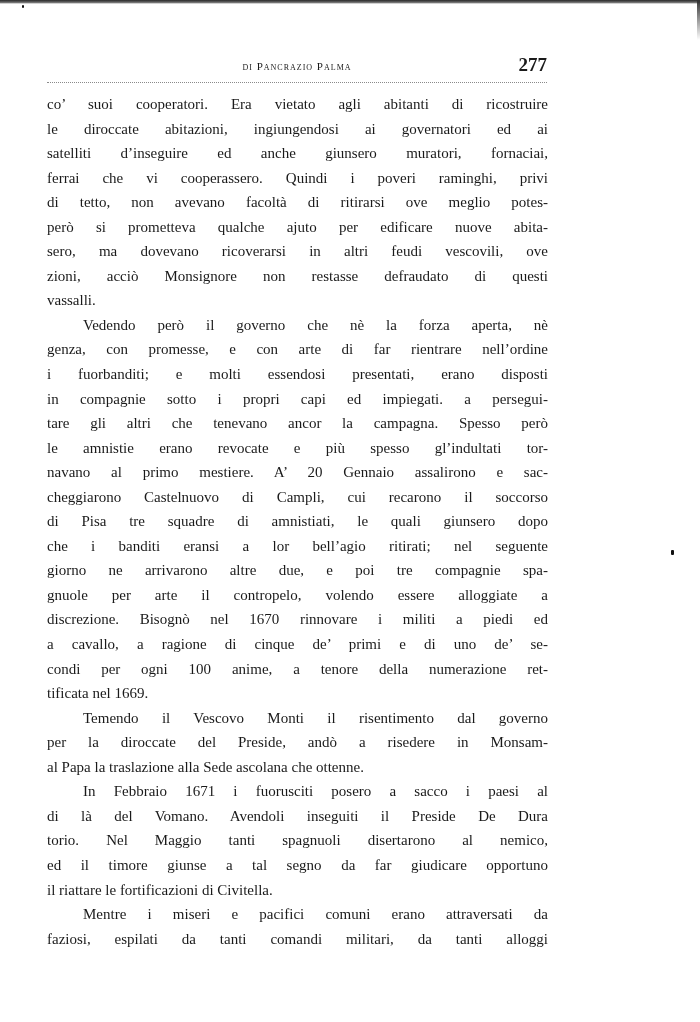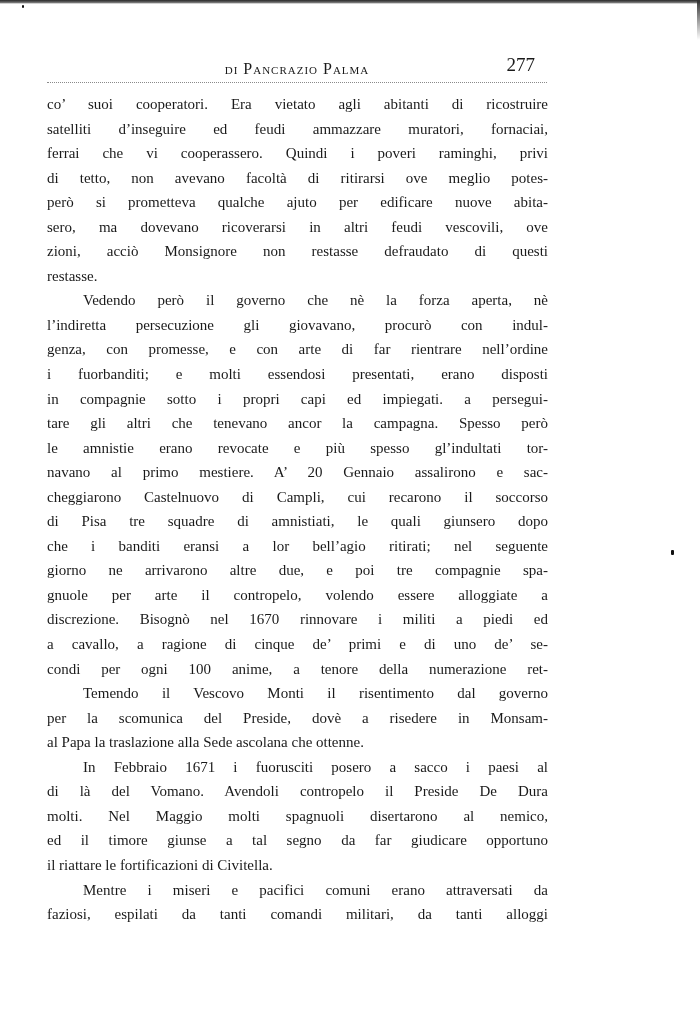--- a/index.html
+++ b/index.html
@@ -15,25 +15,25 @@
     }
     .right-edge {
       position: absolute; right: 0; top: 0; width: 3px; height: 40px;
       background: linear-gradient(#333, rgba(255,255,255,0));
     }
     .running-head {
       position: absolute; left: 47px; top: 54px; width: 500px; height: 26px;
     }
     .running-title {
       position: absolute; left: 0; right: 0; text-align: center; top: 6px;
-      font-size: 16px; letter-spacing: 1px; font-variant: small-caps;
+      font-size: 11px; letter-spacing: 1px; font-variant: small-caps;
       text-transform: none;
     }
     .page-number {
-      position: absolute; right: 12px; top: 0; font-size: 19px;
+      position: absolute; right: 0; top: 0; font-size: 19px; font-weight: bold;
     }
     .head-rule {
       position: absolute; left: 47px; top: 82px; width: 500px; height: 0;
       border-top: 1px dotted #8a8a8a;
     }
     .text-block {
       position: absolute; left: 47px; top: 92px; width: 501px;
     }
     .line {
       height: 24.55px; line-height: 24.55px; font-size: 15px;
@@ -51,49 +51,50 @@
 <div class="right-edge"></div>
 
 <div class="running-head">
   <span class="running-title">di Pancrazio Palma</span>
   <span class="page-number">277</span>
 </div>
 <div class="head-rule"></div>
 
 <div class="text-block" id="text-block">
     <div class="line">co’ suoi cooperatori. Era vietato agli abitanti di ricostruire</div>
-    <div class="line">satelliti d’inseguire ed feudi ammazzare muratori, fornaciai,</div>
+    <div class="line">le diroccate abitazioni, ingiungendosi ai governatori ed ai</div>
+    <div class="line">satelliti d’inseguire ed anche giunsero muratori, fornaciai,</div>
     <div class="line">ferrai che vi cooperassero. Quindi i poveri raminghi, privi</div>
     <div class="line">di tetto, non avevano facoltà di ritirarsi ove meglio potes-</div>
     <div class="line">però si prometteva qualche ajuto per edificare nuove abita-</div>
     <div class="line">sero, ma dovevano ricoverarsi in altri feudi vescovili, ove</div>
     <div class="line">zioni, acciò Monsignore non restasse defraudato di questi</div>
-    <div class="line last">restasse.</div>
+    <div class="line last">vassalli.</div>
     <div class="line indent">Vedendo però il governo che nè la forza aperta, nè</div>
-    <div class="line">l’indiretta persecuzione gli giovavano, procurò con indul-</div>
     <div class="line">genza, con promesse, e con arte di far rientrare nell’ordine</div>
     <div class="line">i fuorbanditi; e molti essendosi presentati, erano disposti</div>
     <div class="line">in compagnie sotto i propri capi ed impiegati. a persegui-</div>
     <div class="line">tare gli altri che tenevano ancor la campagna. Spesso però</div>
     <div class="line">le amnistie erano revocate e più spesso gl’indultati tor-</div>
     <div class="line">navano al primo mestiere. A’ 20 Gennaio assalirono e sac-</div>
     <div class="line">cheggiarono Castelnuovo di Campli, cui recarono il soccorso</div>
     <div class="line">di Pisa tre squadre di amnistiati, le quali giunsero dopo</div>
     <div class="line">che i banditi eransi a lor bell’agio ritirati; nel seguente</div>
     <div class="line">giorno ne arrivarono altre due, e poi tre compagnie spa-</div>
     <div class="line">gnuole per arte il contropelo, volendo essere alloggiate a</div>
     <div class="line">discrezione. Bisognò nel 1670 rinnovare i militi a piedi ed</div>
     <div class="line">a cavallo, a ragione di cinque de’ primi e di uno de’ se-</div>
     <div class="line">condi per ogni 100 anime, a tenore della numerazione ret-</div>
+    <div class="line last">tificata nel 1669.</div>
     <div class="line indent">Temendo il Vescovo Monti il risentimento dal governo</div>
-    <div class="line">per la scomunica del Preside, dovè a risedere in Monsam-</div>
+    <div class="line">per la diroccate del Preside, andò a risedere in Monsam-</div>
     <div class="line last">al Papa la traslazione alla Sede ascolana che ottenne.</div>
     <div class="line indent">In Febbraio 1671 i fuorusciti posero a sacco i paesi al</div>
-    <div class="line">di là del Vomano. Avendoli contropelo il Preside De Dura</div>
-    <div class="line">molti. Nel Maggio molti spagnuoli disertarono al nemico,</div>
+    <div class="line">di là del Vomano. Avendoli inseguiti il Preside De Dura</div>
+    <div class="line">torio. Nel Maggio tanti spagnuoli disertarono al nemico,</div>
     <div class="line">ed il timore giunse a tal segno da far giudicare opportuno</div>
     <div class="line last">il riattare le fortificazioni di Civitella.</div>
     <div class="line indent">Mentre i miseri e pacifici comuni erano attraversati da</div>
     <div class="line">faziosi, espilati da tanti comandi militari, da tanti alloggi</div>
   </div>
 
 <div class="speck" style="left:671px; top:550px; width:3px; height:5px;"></div>
 <div class="speck" style="left:22px; top:5px; width:2px; height:3px;"></div>
 
 </body></html>

